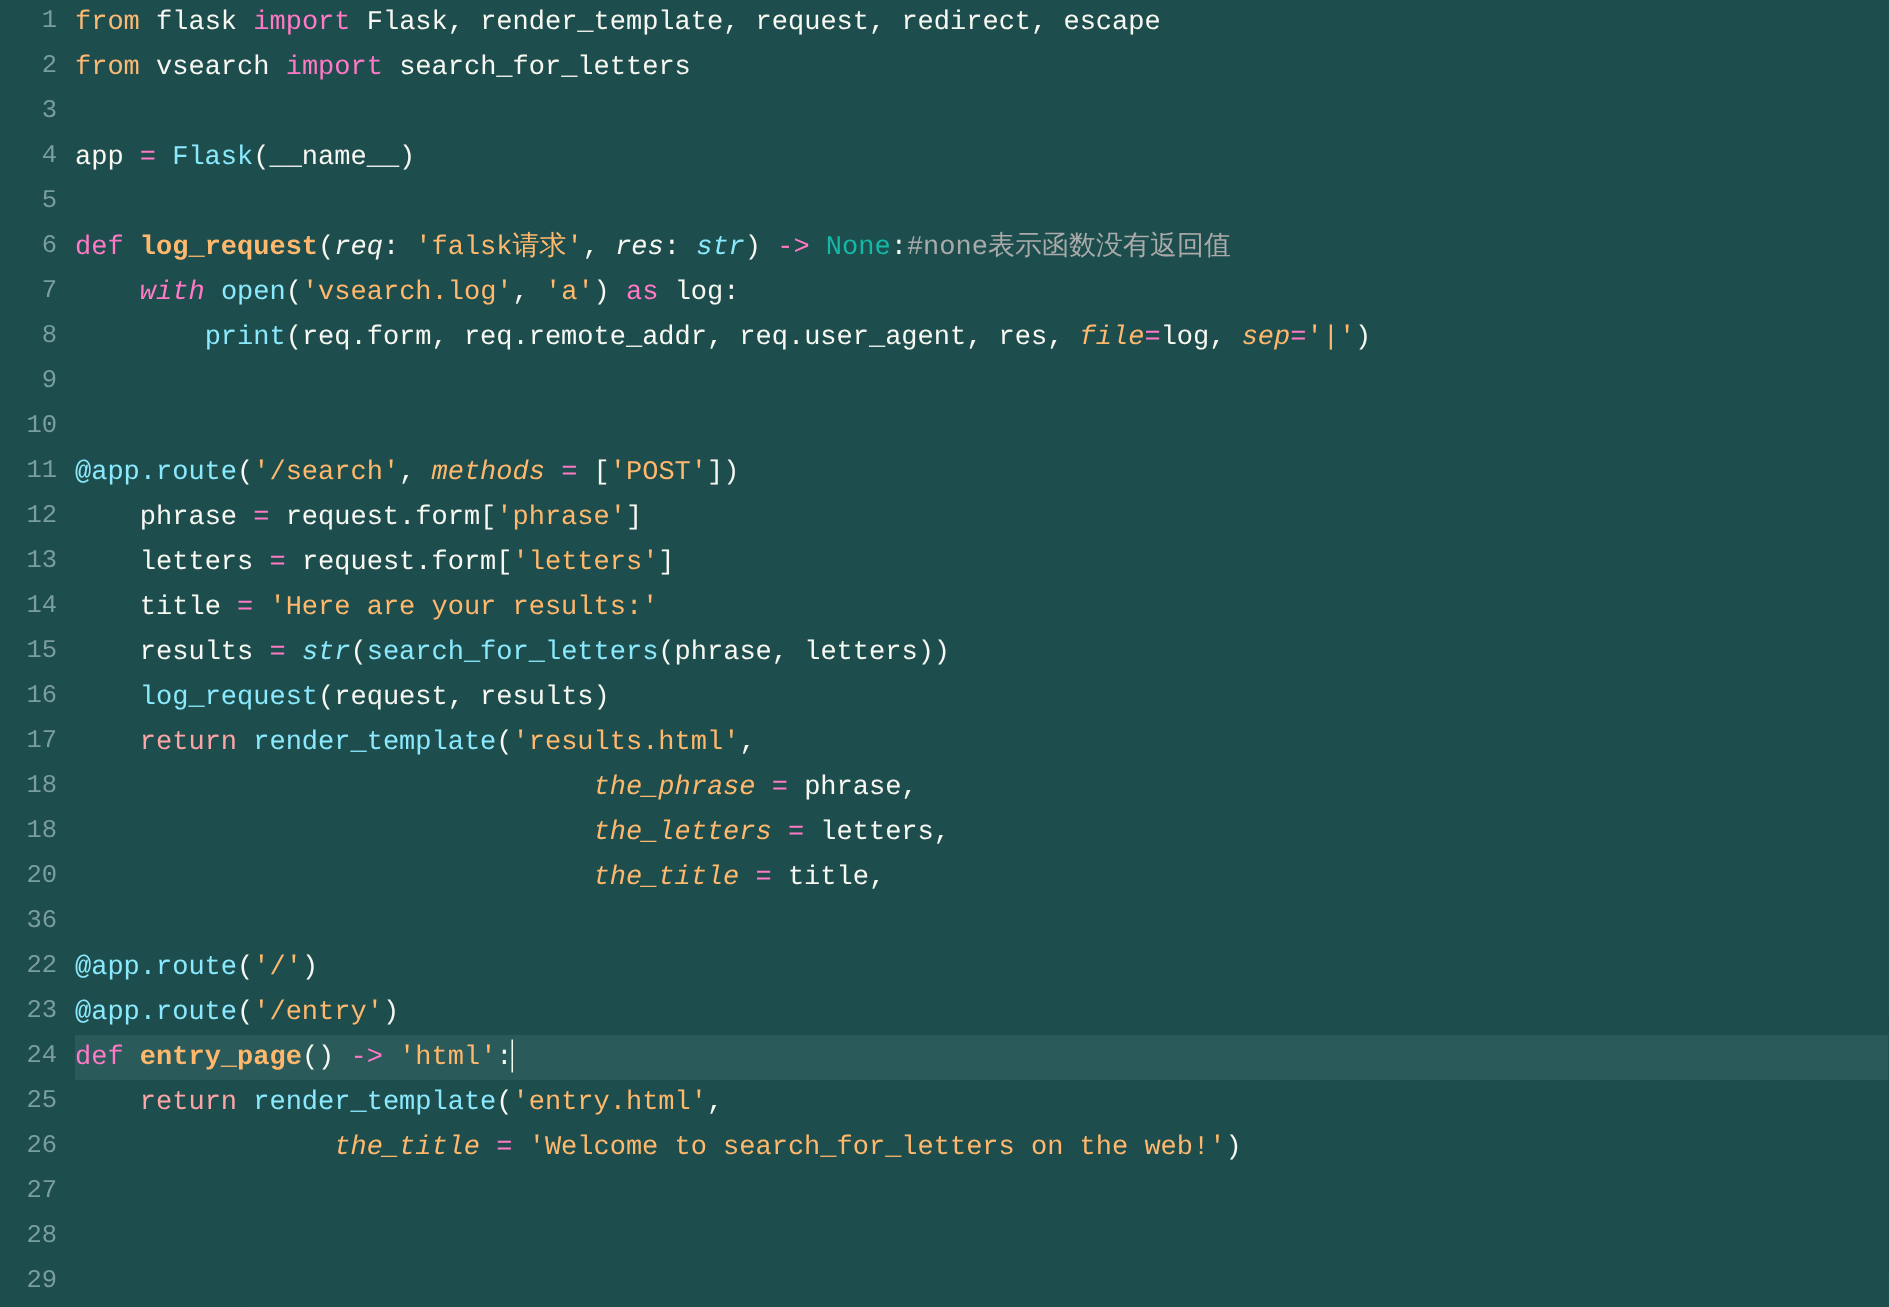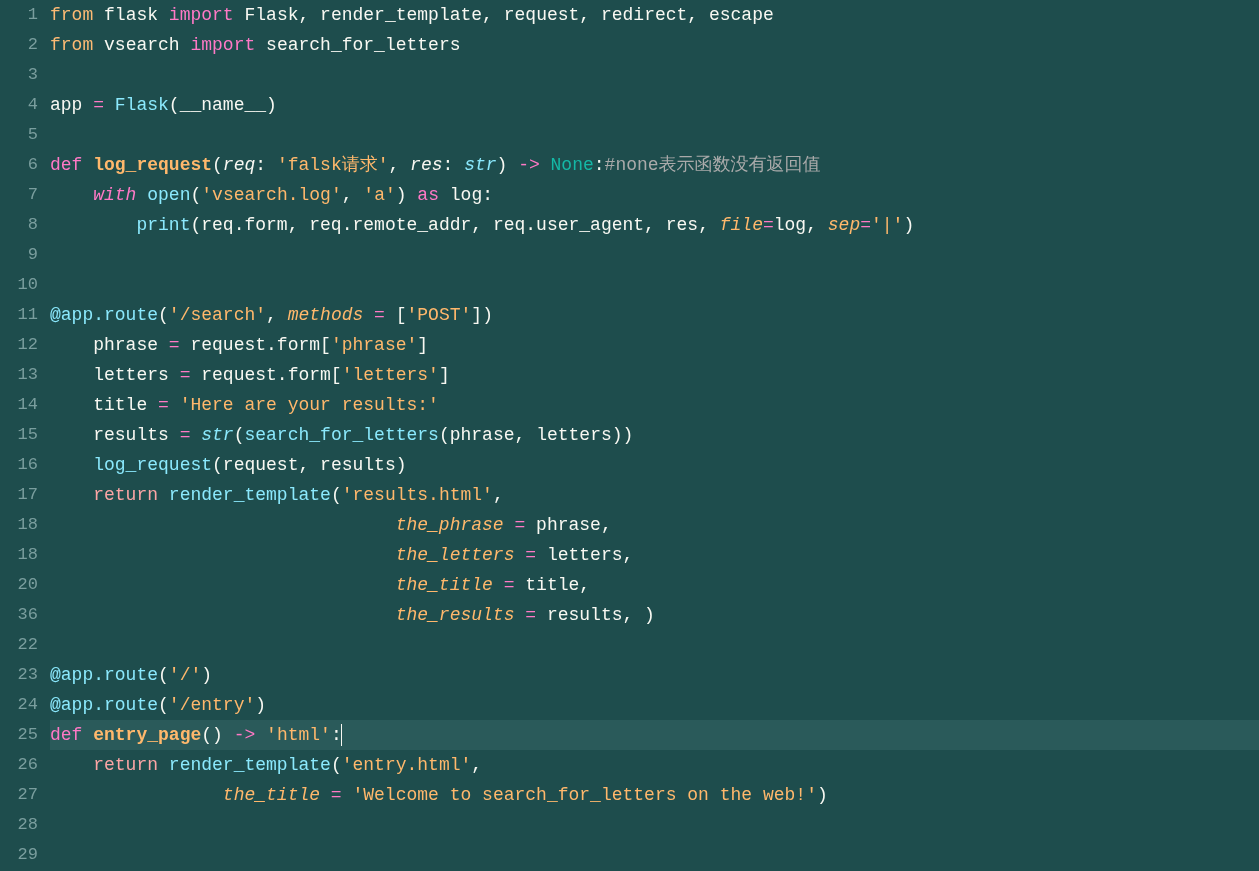--- a/index.html
+++ b/index.html
@@ -144,21 +144,20 @@
     <div class="code-line"><span class="identifier">    </span><span class="function-call">log_request</span><span class="punctuation">(</span><span class="identifier">request, results</span><span class="punctuation">)</span></div>
 
     <div class="code-line"><span class="identifier">    </span><span class="keyword-return">return</span><span class="identifier"> </span><span class="function-call">render_template</span><span class="punctuation">(</span><span class="string">'results.html'</span><span class="punctuation">,</span></div>
 
     <div class="code-line"><span class="identifier">                                </span><span class="param-kwarg">the_phrase</span><span class="operator"> = </span><span class="identifier">phrase</span><span class="punctuation">,</span></div>
 
     <div class="code-line"><span class="identifier">                                </span><span class="param-kwarg">the_letters</span><span class="operator"> = </span><span class="identifier">letters</span><span class="punctuation">,</span></div>
 
     <div class="code-line"><span class="identifier">                                </span><span class="param-kwarg">the_title</span><span class="operator"> = </span><span class="identifier">title</span><span class="punctuation">,</span></div>
 
-    <div class="code-line"><span class="identifier">                                </span><span class="param-kwarg">the_results</span><span class="operator"> = </span><span class="identifier">results</span><span class="punctuation">, )</span></div>
 
     <div class="code-line"></div>
 
     <div class="code-line"><span class="decorator">@app.route</span><span class="punctuation">(</span><span class="string">'/'</span><span class="punctuation">)</span></div>
 
     <div class="code-line"><span class="decorator">@app.route</span><span class="punctuation">(</span><span class="string">'/entry'</span><span class="punctuation">)</span></div>
 
     <div class="code-line highlighted"><span class="keyword-def">def</span><span class="identifier"> </span><span class="function-name">entry_page</span><span class="punctuation">()</span><span class="operator"> -&gt; </span><span class="string">'html'</span><span class="punctuation">:</span><span class="cursor"></span></div>
 
     <div class="code-line"><span class="identifier">    </span><span class="keyword-return">return</span><span class="identifier"> </span><span class="function-call">render_template</span><span class="punctuation">(</span><span class="string">'entry.html'</span><span class="punctuation">,</span></div>

